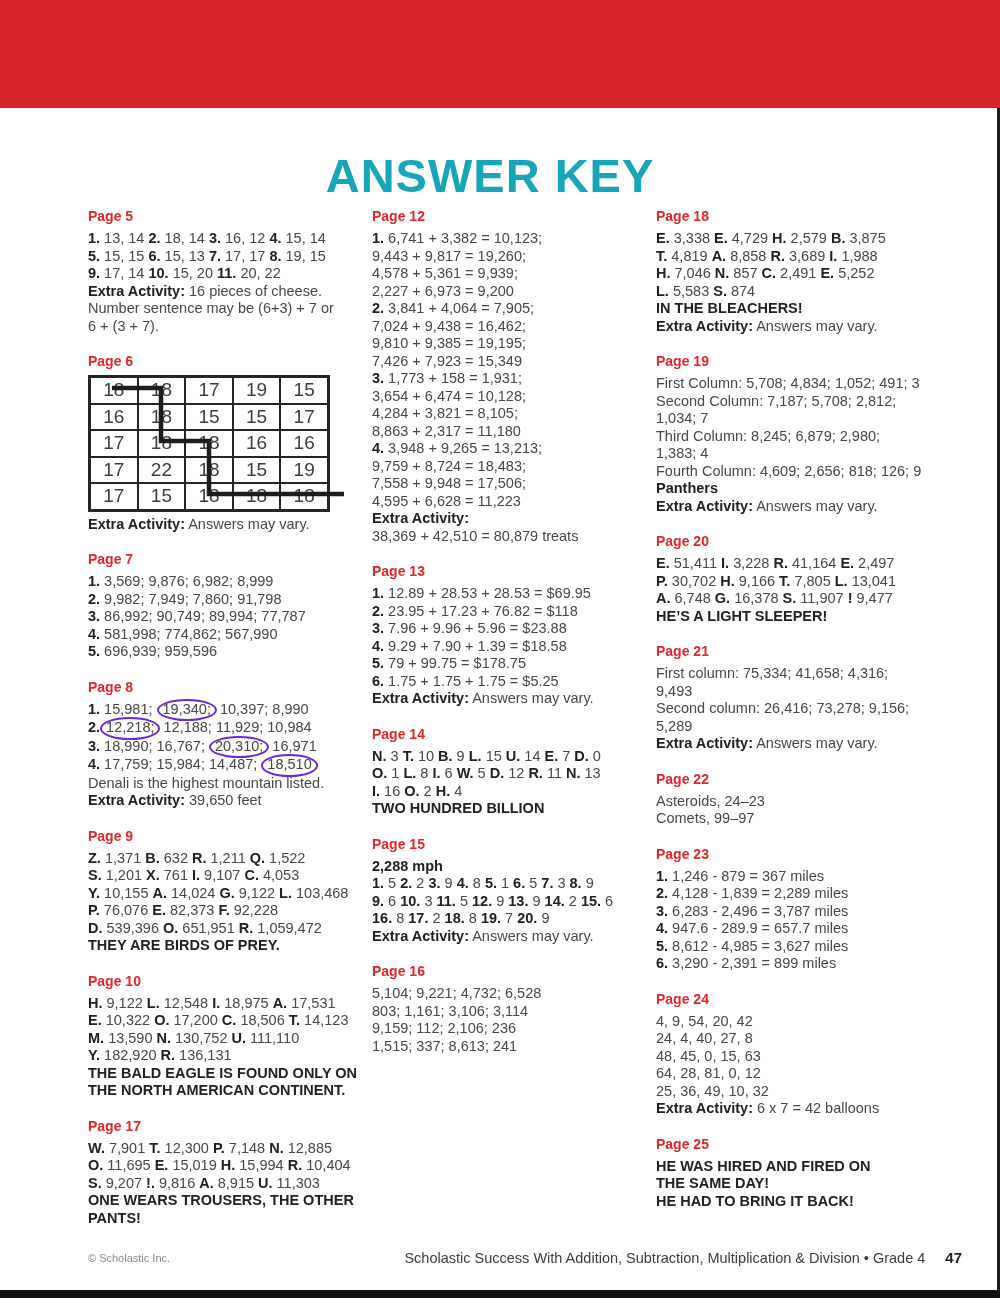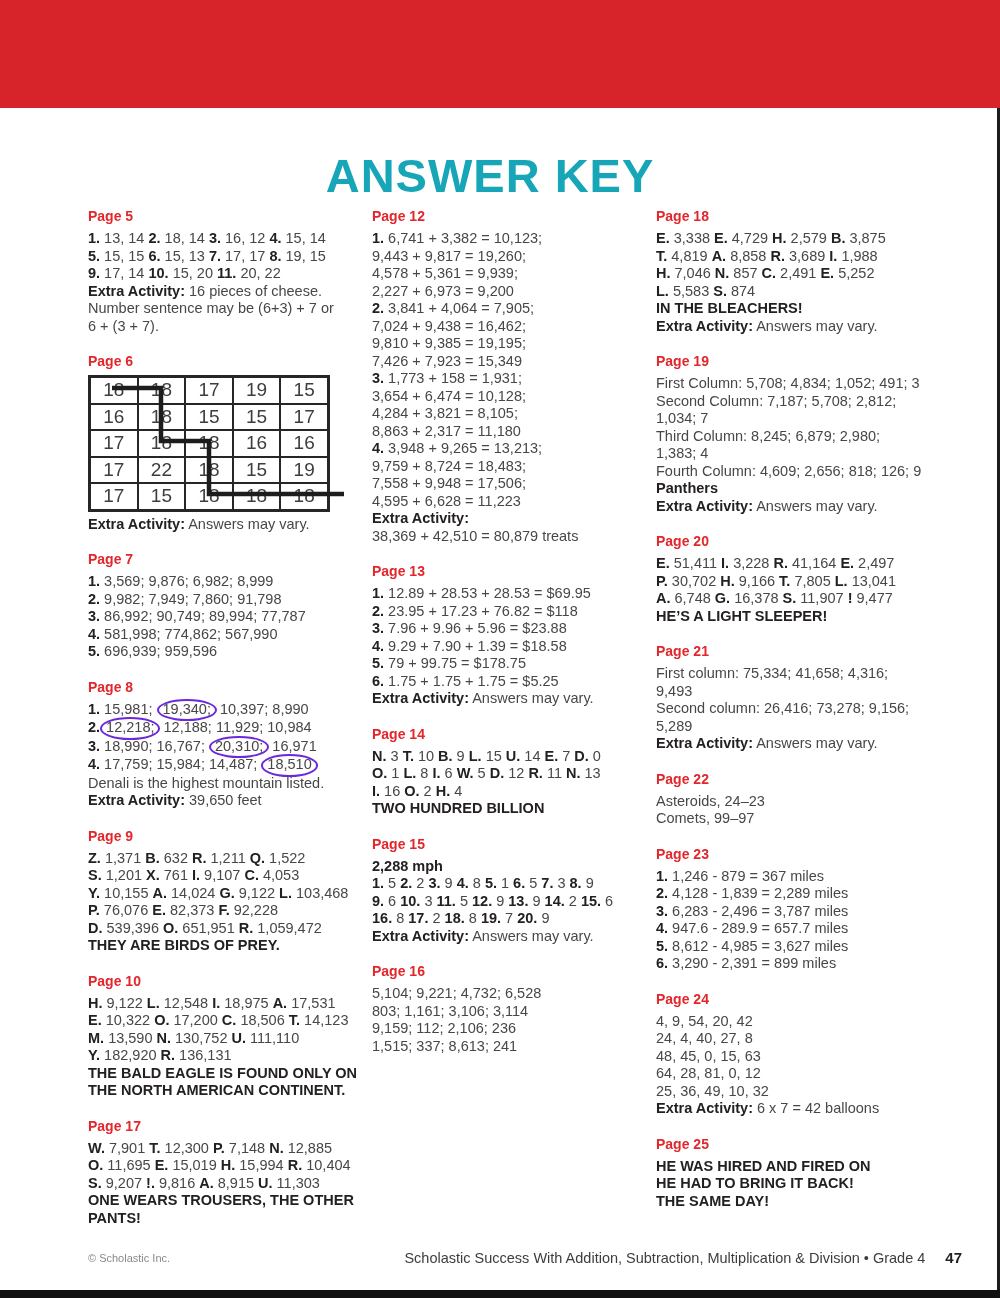--- a/index.html
+++ b/index.html
@@ -259,22 +259,22 @@
       <div class="line"><span class="seg-r">4, 9, 54, 20, 42</span></div>
       <div class="line"><span class="seg-r">24, 4, 40, 27, 8</span></div>
       <div class="line"><span class="seg-r">48, 45, 0, 15, 63</span></div>
       <div class="line"><span class="seg-r">64, 28, 81, 0, 12</span></div>
       <div class="line"><span class="seg-r">25, 36, 49, 10, 32</span></div>
       <div class="line"><span class="seg-b">Extra Activity:</span><span class="seg-r"> 6 x 7 = 42 balloons</span></div>
     </div>
     <div class="section">
       <div class="heading">Page 25</div>
       <div class="line"><span class="seg-b">HE WAS HIRED AND FIRED ON</span></div>
+      <div class="line"><span class="seg-b">THE SAME DAY!</span></div>
       <div class="line"><span class="seg-b">HE HAD TO BRING IT BACK!</span></div>
-      <div class="line"><span class="seg-b">THE SAME DAY!</span></div>
     </div>
   </div>
 
 <div class="footer-left">© Scholastic Inc.</div>
 <div class="footer-right">
   <span class="footer-book">Scholastic Success With Addition, Subtraction, Multiplication &amp; Division • Grade 4</span>
   <span class="footer-page">47</span>
 </div>
 
 <div class="edge-right"></div>

